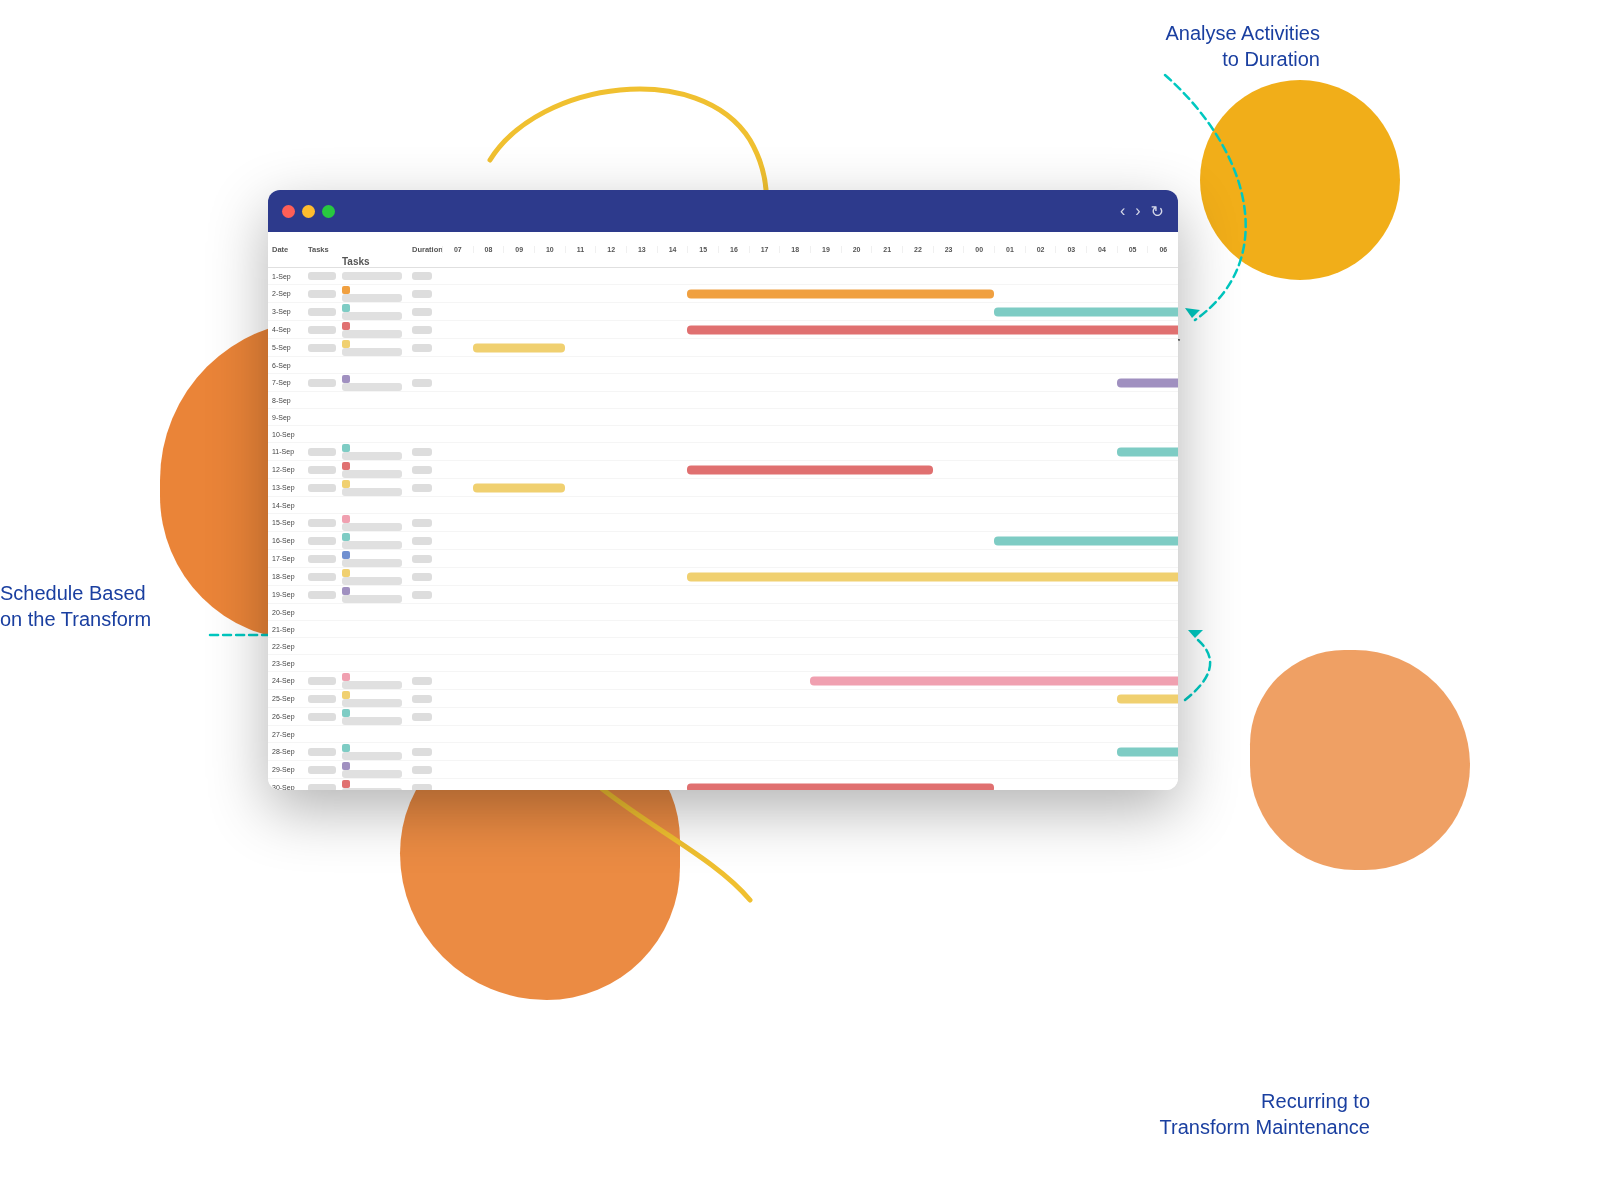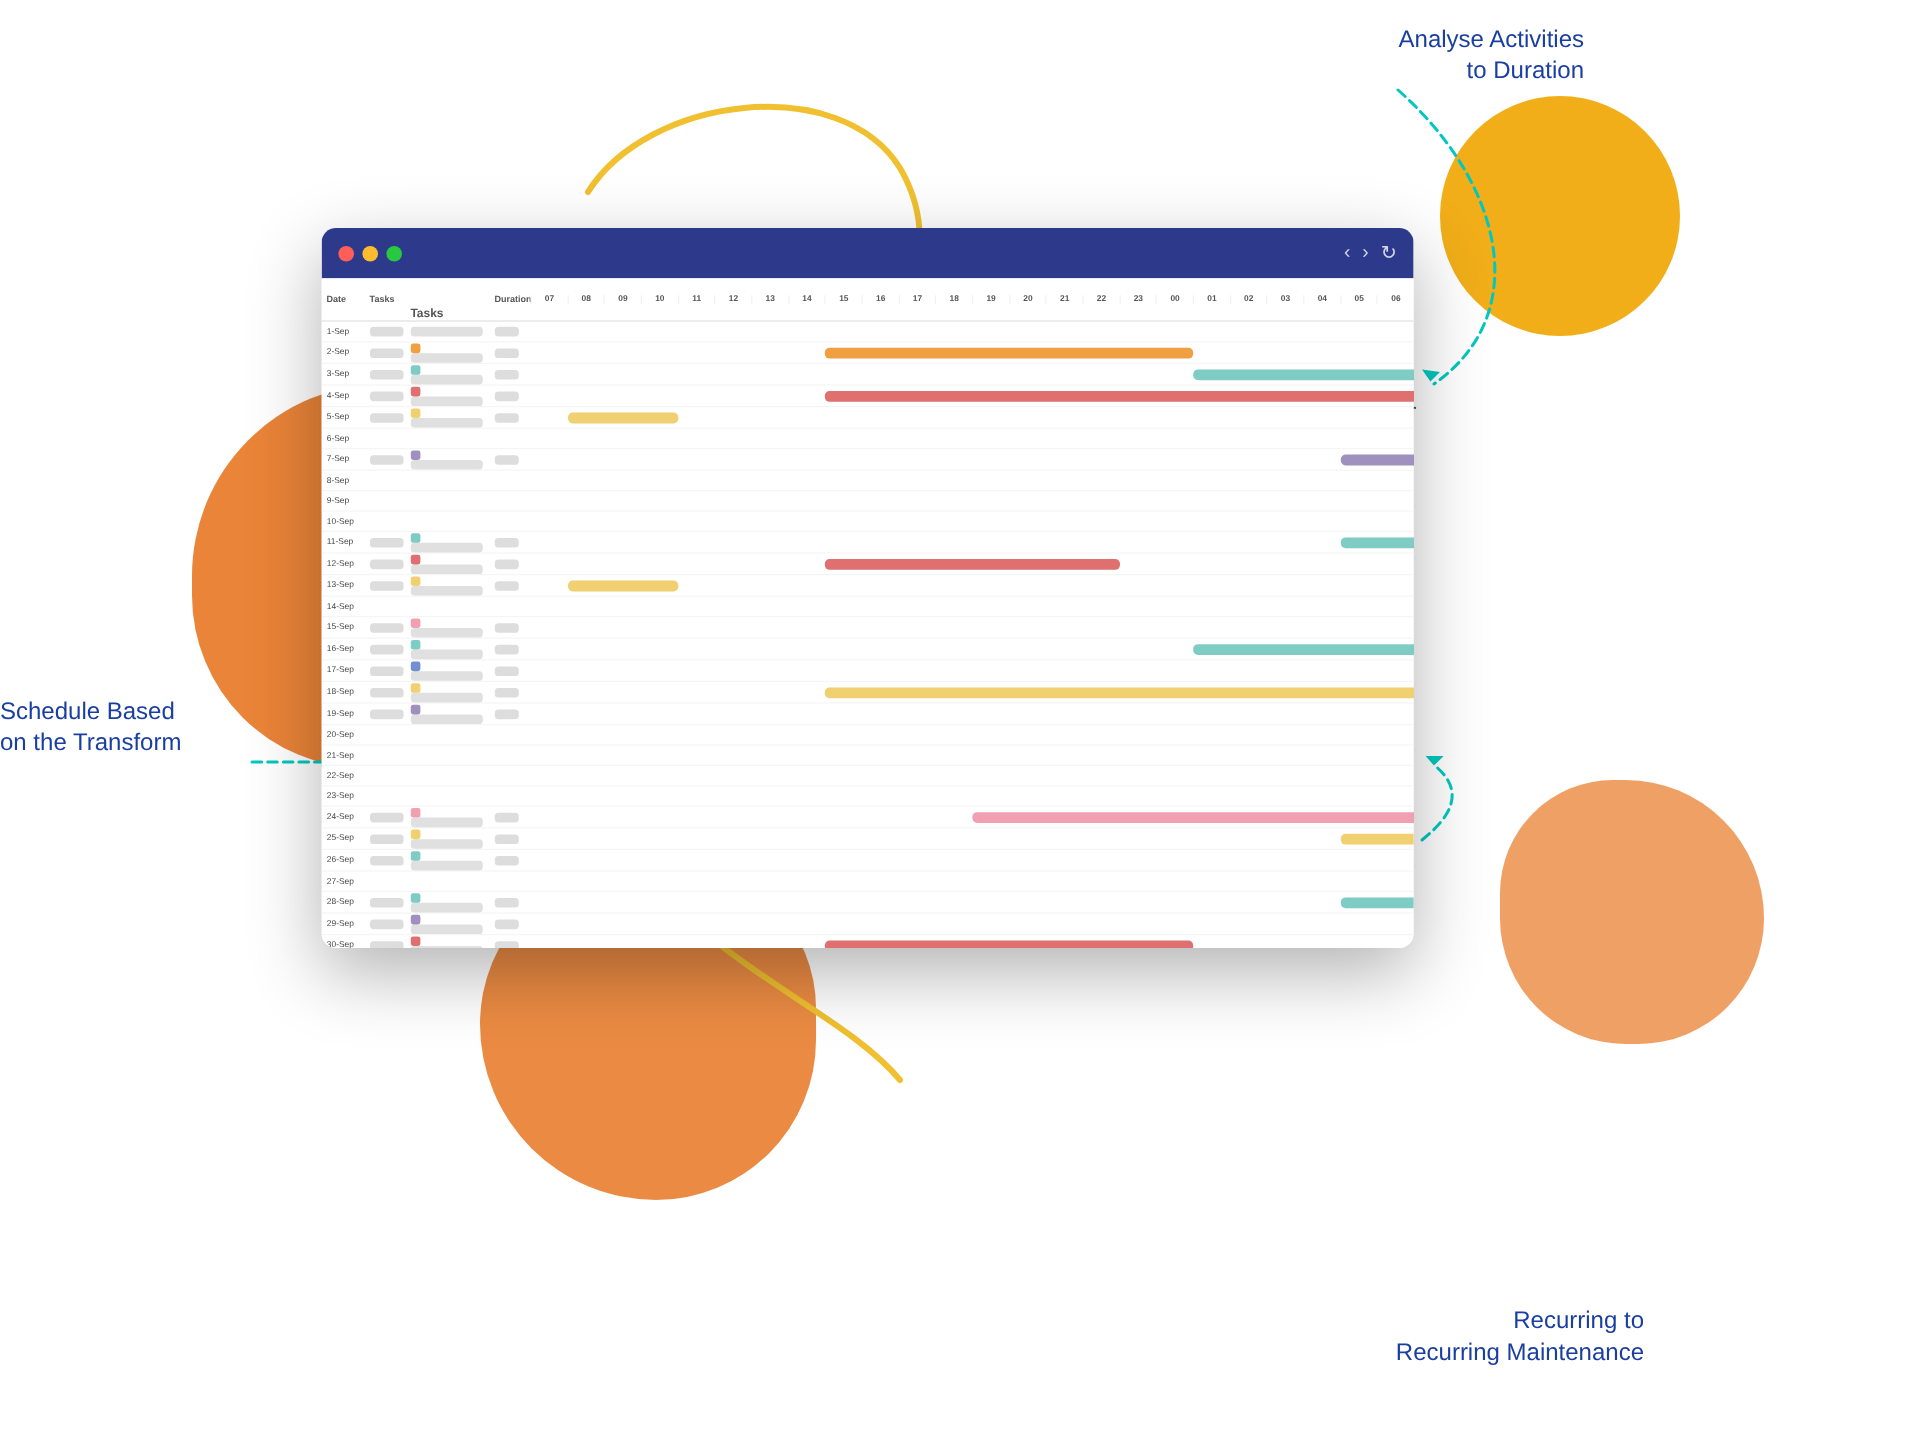--- a/index.html
+++ b/index.html
@@ -230,21 +230,21 @@
   <span>to Duration</span>
 </div>
 
 <div class="annotation annotation-left">
   <span>Schedule Based</span><br>
   <span>on the Transform</span>
 </div>
 
 <div class="annotation annotation-bottom-right">
   <span>Recurring to</span><br>
-  <span>Recurring Maintenance</span>
+  <span>Transform Maintenance</span>
 </div>
 
 <div class="browser-window">
 
   <div class="browser-titlebar">
     <div class="browser-dots">
       <div class="dot dot-red"></div>
       <div class="dot dot-yellow"></div>
       <div class="dot dot-green"></div>
     </div>

